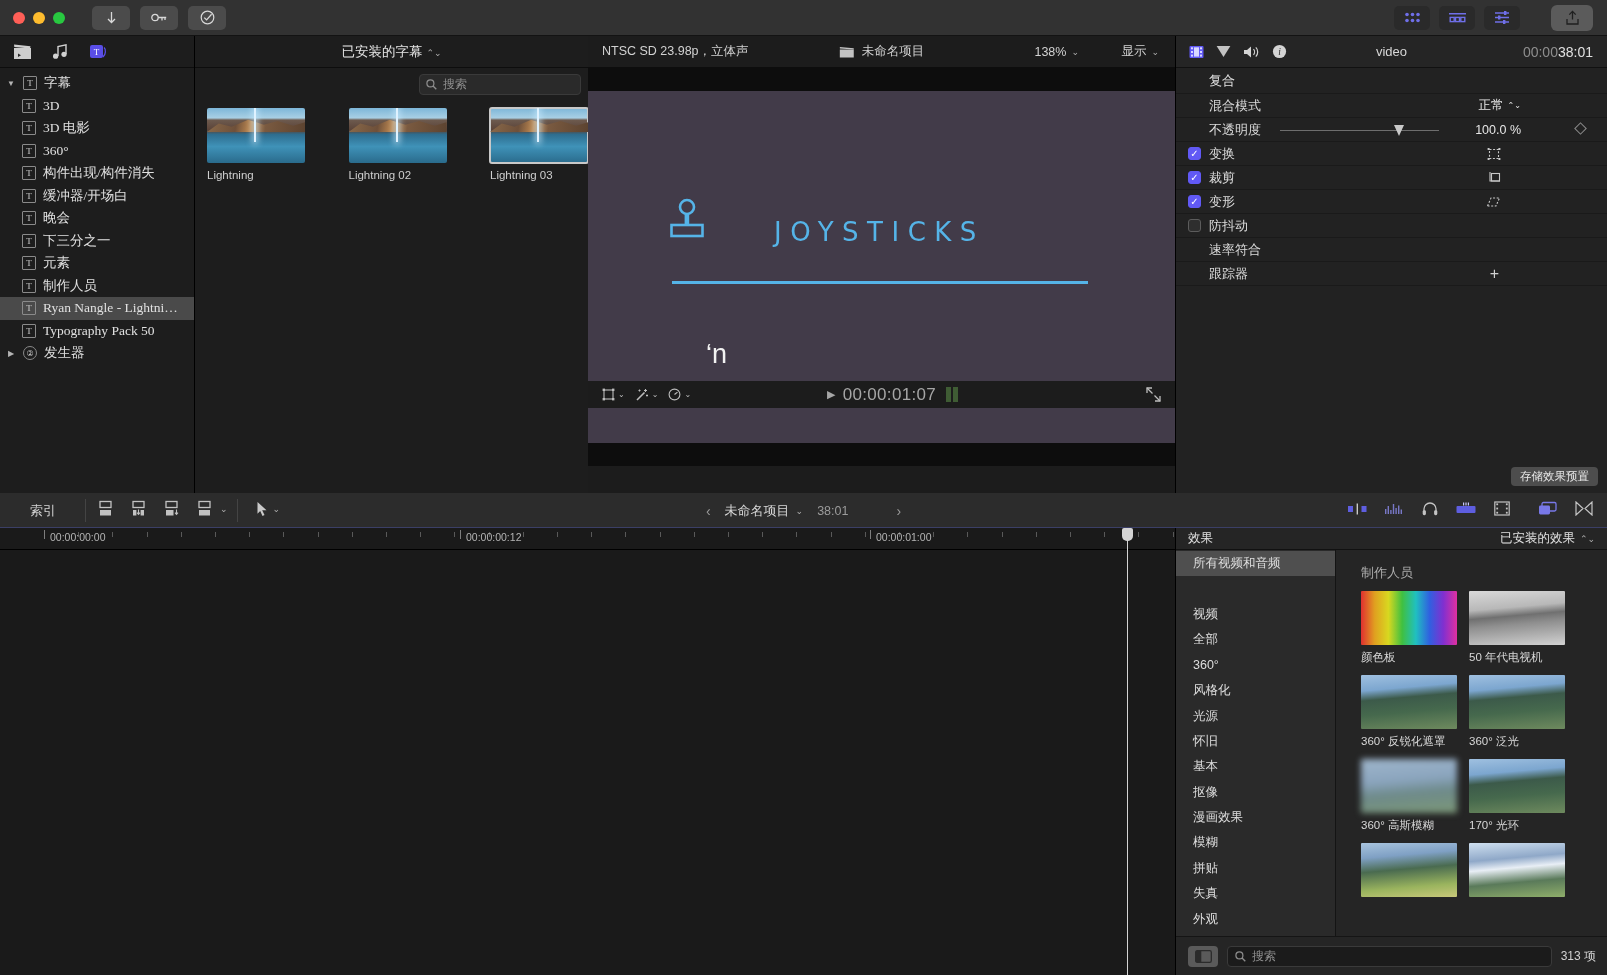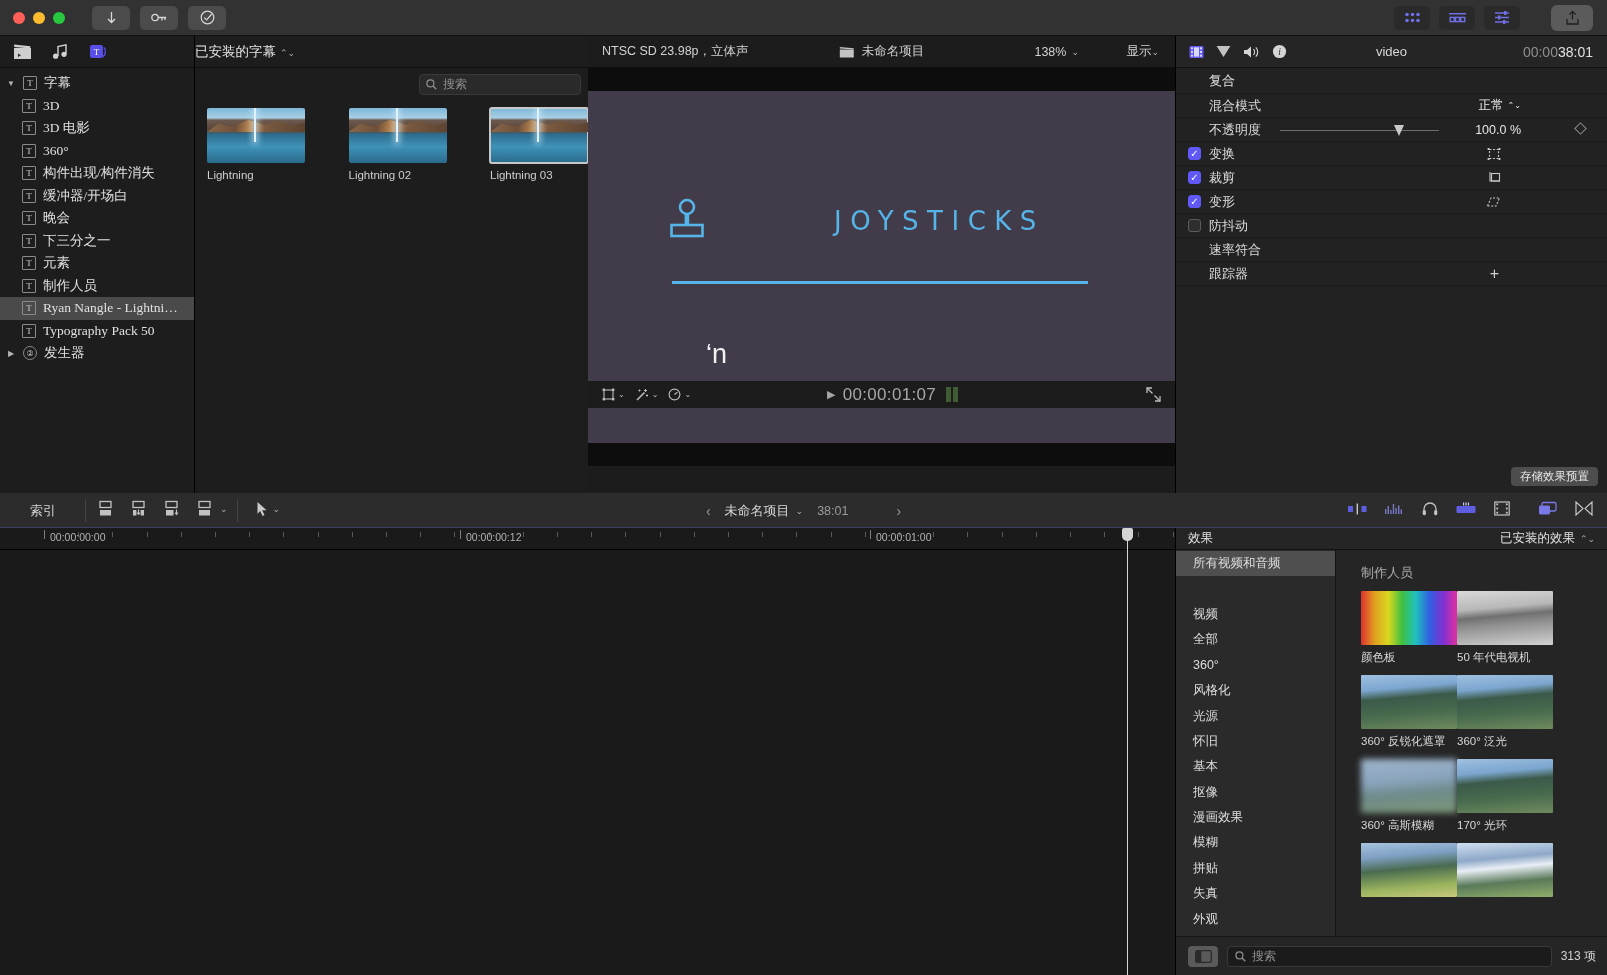--- a/index.html
+++ b/index.html
@@ -64,21 +64,21 @@
     width:14px; height:14px; border:1px solid #8a8a8a; border-radius:50%;
     font-size:8px; display:flex; align-items:center; justify-content:center;
     color:#d0d0d0; flex:none;
   }
   .sb-row .lbl { overflow:hidden; text-overflow:ellipsis;font-family:Liberation Serif, serif; }
   .indent { padding-left:22px; }
 
   
   .browser { position:absolute; left:195px; top:36px; width:393px; height:457px; background:#1d1d1d; }
   .br-head { height:32px; border-bottom:1px solid #0d0d0d; display:flex; align-items:center; position:relative; }
-  .br-title { position:absolute; left:0; right:0; text-align:left; font-size:13.5px; color:#e4e4e4; }
+  .br-title { position:absolute; left:0; right:0; text-align:center; font-size:13.5px; color:#e4e4e4; }
   .br-title .arrows { font-size:9px; color:#b0b0b0; margin-left:4px; }
   .br-search {
     position:absolute; right:7px; top:38px; width:162px; height:21px;
     background:#2a2a2a; border:1px solid #3a3a3a; border-radius:4px;
     display:flex; align-items:center; padding:0 6px; gap:6px; font-size:12px; color:#8e8e8e;
   }
   .br-grid { position:absolute; top:72px; left:0; right:0; display:flex; gap:18px; padding-left:12px;justify-content:space-between; }
   .thumb-w { width:98px; }
   .thumb {
     width:98px; height:55px; border-radius:2px; position:relative; overflow:hidden;
@@ -92,27 +92,27 @@
   }
   .bolt { position:absolute; left:48%; top:0; width:2px; height:34px; background:#dff2ff; box-shadow:0 0 6px 2px rgba(200,235,255,.7); }
   .thumb-lbl { font-size:11.5px; color:#cfcfcf; margin-top:6px; }
 
   
   .viewer { position:absolute; left:588px; top:36px; width:587px; height:372px; background:#1c1c1c; }
   .v-head { height:32px; display:flex; align-items:center; font-size:12.5px; color:#d2d2d2; position:relative; border-bottom:1px solid #0d0d0d;}
   .v-fmt { margin-left:14px; }
   .v-proj { position:absolute; left:50%; transform:translateX(-50%); display:flex; align-items:center; gap:8px;}
   .v-zoom { position:absolute; right:96px; display:flex; align-items:center; gap:5px;}
-  .v-show { position:absolute; right:16px; display:flex; align-items:center; }
+  .v-show { position:absolute; right:16px; display:flex; align-items:center; gap:5px;}
   .v-canvas {
     position:absolute; left:0; top:32px; width:587px; height:398px;
     background:#0d0d0d; display:flex; align-items:center; justify-content:center;
   }
   .v-frame { width:587px; height:352px; background:#423b49; position:relative; }
-  .joy-row { position:absolute; left:82px; top:104px; display:flex; align-items:center; gap:112px; }
+  .joy-row { position:absolute; left:82px; top:104px; display:flex; align-items:flex-end; gap:52px; }
   .joy-title { font-size:26px; letter-spacing:8.5px; color:#55b4e8; font-family:"DejaVu Sans", sans-serif; }
   .joy-line { position:absolute; left:84px; top:190px; width:416px; height:3px; background:#55b4e8; }
   .joy-sub { position:absolute; left:118px; top:248px; font-size:27px; color:#f2f2f2; }
   .v-bar { position:absolute; bottom:0; left:0; width:587px; height:27px; background:#1c1c1c; display:flex; align-items:center; }
   .v-bar-left { display:flex; align-items:center; gap:10px; margin-left:14px; font-size:12px; color:#bdbdbd;}
   .vb-it{display:flex;align-items:center;gap:3px;}
   .v-tc { position:absolute; left:50%; transform:translateX(-50%); font-size:17px; color:#a6a6a6; letter-spacing:.3px; display:flex; align-items:center; gap:7px;}
   .v-meter { position:absolute; left:61%; display:flex; gap:2px; }
   .v-meter i { display:block; width:5px; height:15px; background:#3f5c34; }
   .v-exp { position:absolute; right:14px; font-size:14px; color:#bdbdbd;}
@@ -170,21 +170,21 @@
   .fx-head { height:22px; display:flex; align-items:center; border-bottom:1px solid #111; font-size:12.5px;}
   .fx-head .l { width:160px; padding-left:12px; color:#e0e0e0;}
   .fx-head .r { flex:1; text-align:right; padding-right:12px; color:#e0e0e0; display:flex; justify-content:flex-end; align-items:center; gap:5px;}
   .fx-body { position:absolute; top:22px; left:0; right:0; bottom:39px; display:flex;}
   .fx-cats { width:160px; background:#2a2a2a; border-right:1px solid #141414; padding-top:1px;}
   .fx-cat { height:25.4px; display:flex; align-items:center; padding-left:17px; font-size:12.5px; color:#dedede;}
   .fx-cat.sel { background:#4f4f4f; }
   .fx-cat.gap { height:25.4px; }
   .fx-grid { flex:1; padding:14px 0 0 25px; overflow:hidden;}
   .fx-sec { font-size:13px; color:#aeaeae; margin-bottom:9px;}
-  .fx-items { display:flex; flex-wrap:wrap; gap:10px 0; }
+  .fx-items { display:flex; flex-wrap:wrap; gap:10px 12px; }
   .fx-item { width:96px; }
   .fx-th { width:96px; height:54px; border-radius:1px; background:#3a4a5a; position:relative; overflow:hidden;}
   .fx-cap { font-size:11.5px; color:#d7d7d7; margin-top:5px; white-space:nowrap;}
   .th-rainbow { background:linear-gradient(90deg,#e03030,#e0a020,#d8d820,#40c040,#20c0c0,#3060e0,#8030d0,#e030a0);}
   .th-gray { background:linear-gradient(175deg,#d9d9d9 0%,#b8b8b8 32%,#707070 46%,#8f8f8f 60%,#d2d2d2 100%); filter:grayscale(1);}
   .th-mtn { background:linear-gradient(175deg,#9fc0e0 0%,#7ca6cf 26%,#3c5a4a 42%,#46694d 66%,#6e8a5e 100%);}
   .th-blur { background:linear-gradient(175deg,#9fb6cc 0%,#8aa4bd 40%,#6e8a8a 62%,#7c9878 100%); filter:blur(3px);}
   .th-snow { background:linear-gradient(175deg,#cfe0f0 0%,#8fa8c8 30%,#e8eef5 46%,#5a7a5a 70%,#8fae6a 100%);}
   .th-green { background:linear-gradient(175deg,#a8c4de 0%,#7fa0c4 25%,#4a6b50 48%,#9ab45e 78%,#c8c87a 100%);}
   .fx-foot { position:absolute; bottom:0; left:0; width:432px; height:39px; background:#252525; display:flex; align-items:center; gap:9px; padding:0 12px; border-top:1px solid #151515;}

